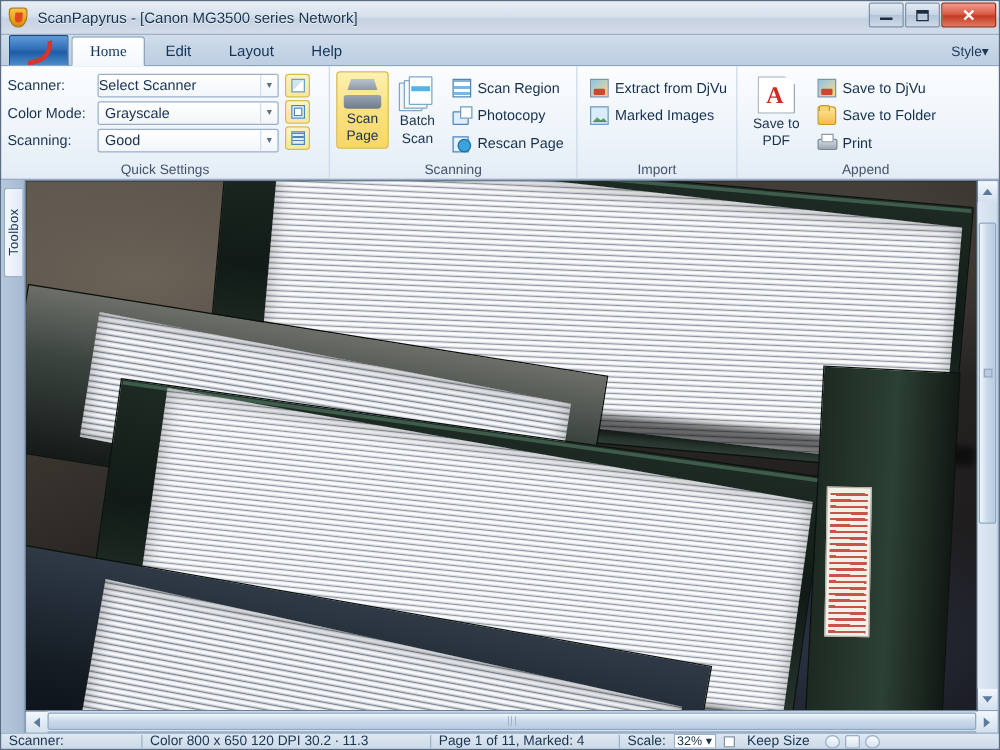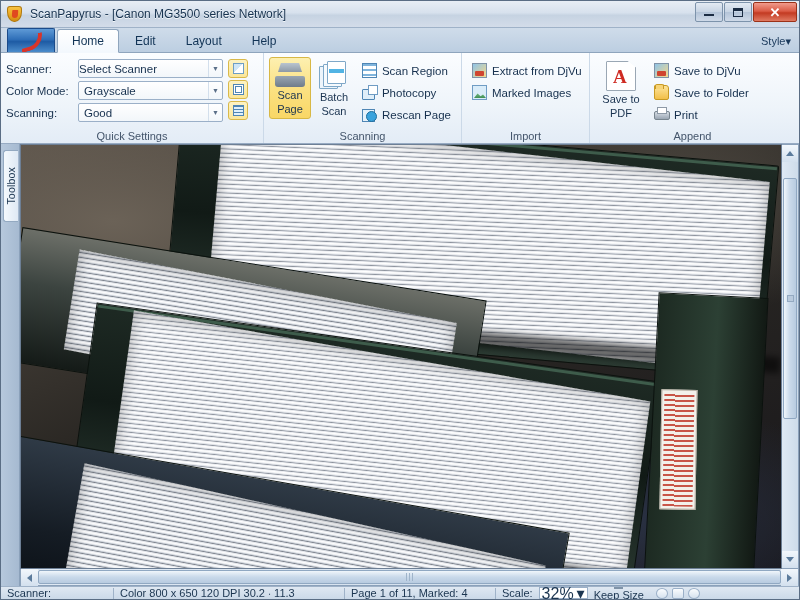--- a/index.html
+++ b/index.html
@@ -90,21 +90,21 @@
   .tab {
     height: 22px; padding: 0 14px;
     font-size: 12px; color: #123456;
     display:flex; align-items:center;
     margin-left: 2px;
   }
   .tab.active {
     background: linear-gradient(180deg,#ffffff 0%, #f3f8fd 100%);
     border: 1px solid #8fa5bd; border-bottom: 1px solid #f3f8fd;
     border-radius: 3px 3px 0 0;
-    height: 24px; margin-bottom:-1px;
+    height: 24px; margin-bottom:-1px;font-family:Liberation Serif, serif;
   }
   .style-btn {
     position:absolute; right: 8px; bottom: 4px;
     font-size: 11px; color:#1b3a5c;
   }
 
   
   .ribbon {
     flex: 0 0 91px; height: 91px;
     background: linear-gradient(180deg,#fbfdff 0%, #eef4fa 60%, #e3ecf6 100%);
@@ -331,21 +331,21 @@
   .statusbar {
     flex: 0 0 13px; height:13px;
     background: linear-gradient(180deg,#dfe8f2 0%, #cbd9e8 100%);
     border-top:1px solid #9fb2c8;
     display:flex; align-items:center; overflow:hidden;
     font-size: 11px; color:#1b3550;
   }
   .st-cell { padding:0 6px; height:13px; line-height:13px; white-space:nowrap; position:relative; }
   .st-sep { width:1px; height:11px; background:#9fb2c8; }
   .zoom-combo {
-    height:12px; border:1px solid #9bb0c8; background:#fff; font-size:16px;
+    height:12px; border:1px solid #9bb0c8; background:#fff; font-size:10px;
     padding:0 2px; line-height:11px; display:flex; align-items:center; gap:3px;
   }
   .zbtn { width:12px;height:11px;border:1px solid #9bb0c8;border-radius:50%;background:linear-gradient(180deg,#fafcfe,#d6e2ee); }
   .zbtn.sq { border-radius:2px; }
 </style>
 </head>
 <body>
 
 <div id="app">
 
@@ -589,21 +589,21 @@
     <div class="st-sep"></div>
     <div class="st-cell" style="width:230px;">Color  800 x 650  120 DPI  30.2 ∙ 11.3</div>
     <div class="st-sep"></div>
     <div class="st-cell" style="width:150px;">Page 1 of 11, Marked: 4</div>
     <div class="st-sep"></div>
     <div class="st-cell">Scale:</div>
     <div class="zoom-combo">
       <span>32%</span>
       <span>▾</span>
     </div>
-    <div class="st-cell" style="display:flex;align-items:center;gap:0;flex-direction:column;">
+    <div class="st-cell" style="display:flex;align-items:center;gap:10px;">
       <span style="width:9px;height:9px;border:1px solid #7f93a8;background:#fff;display:inline-block;"></span>
       <span>Keep Size</span>
     </div>
     <div class="st-cell" style="display:flex;align-items:center;gap:4px;">
       <span class="zbtn"></span>
       <span class="zbtn sq"></span>
       <span class="zbtn"></span>
     </div>
   </div>
 

